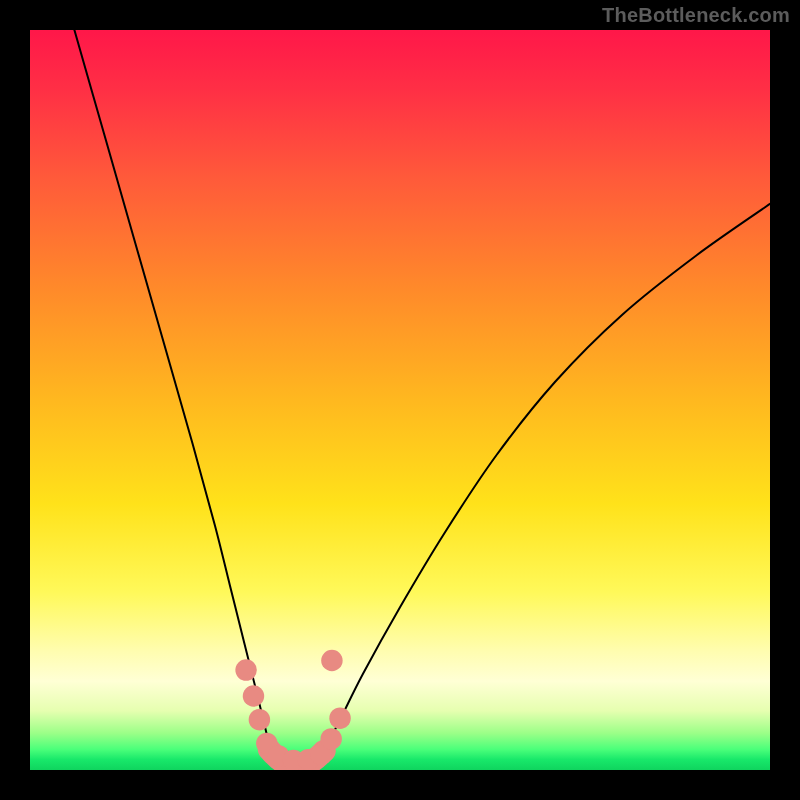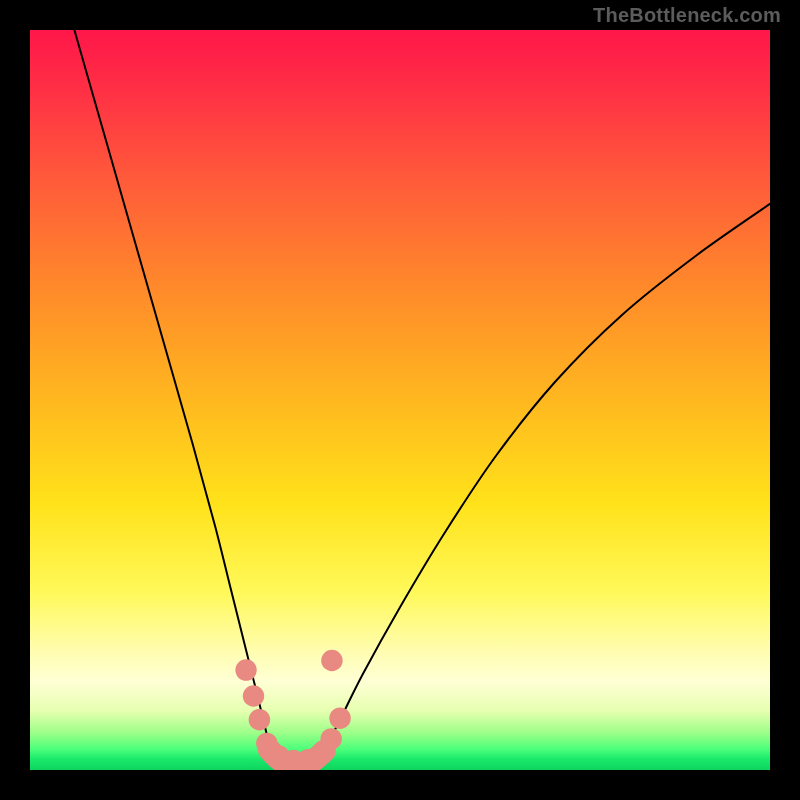--- a/index.html
+++ b/index.html
@@ -47,21 +47,21 @@
     position: absolute;
     left: 0;
     top: 0;
     width: 740px;
     height: 740px;
     pointer-events: none;
   }
   .watermark {
     position: absolute;
     top: 4px;
-    right: 19px;
+    right: 10px;
     color: #5c5c5c;
     font-size: 20px;
     font-weight: 500;
     letter-spacing: 0.2px;
     user-select: none;
   }
   
   .watermark span { font-weight: 600; }
 </style>
 </head>

